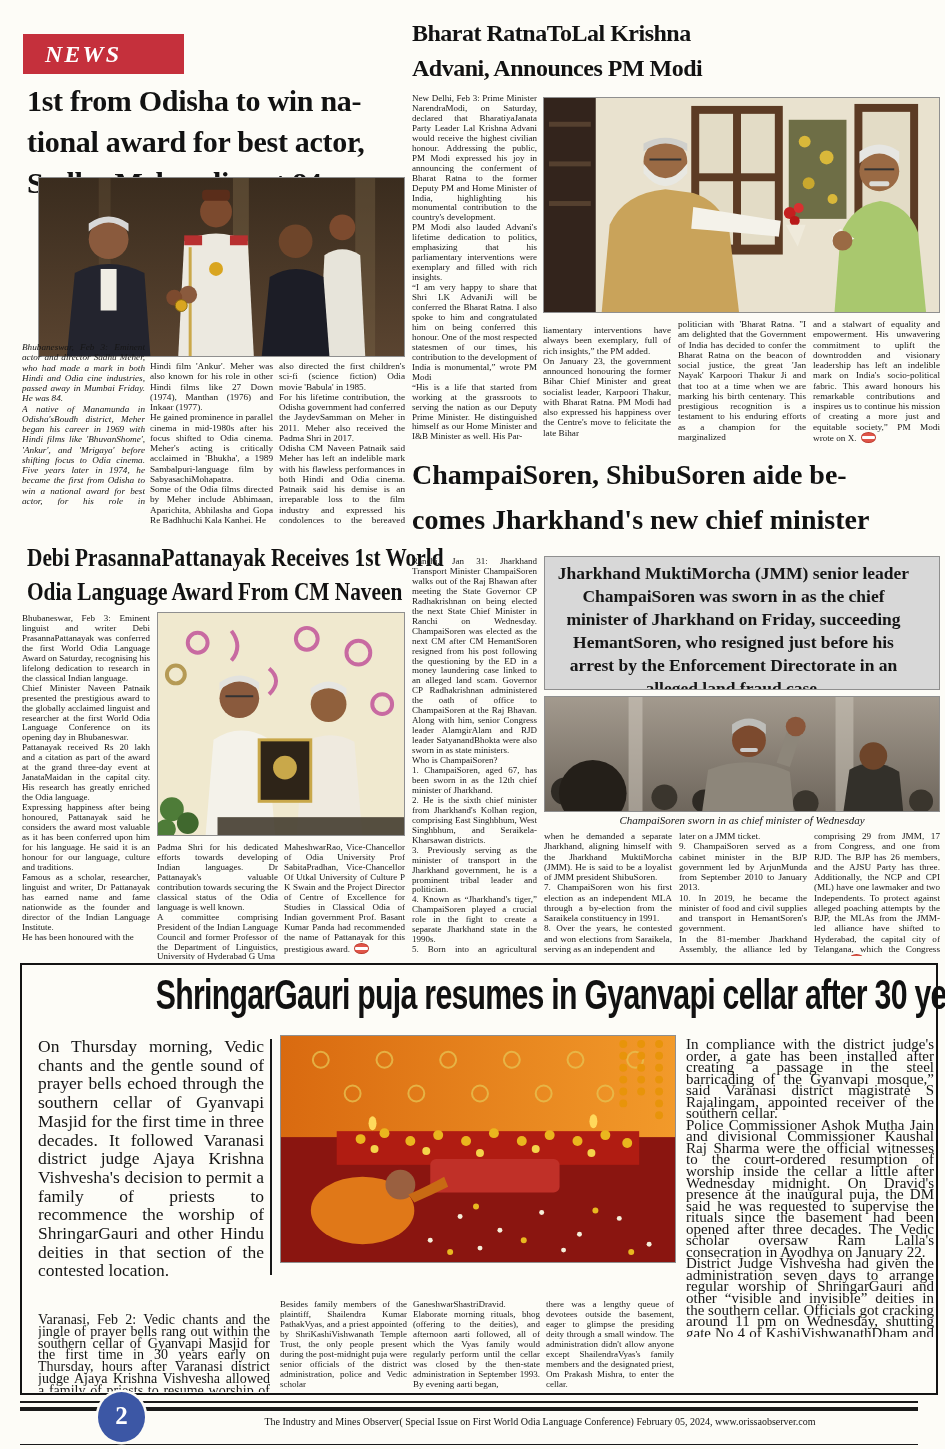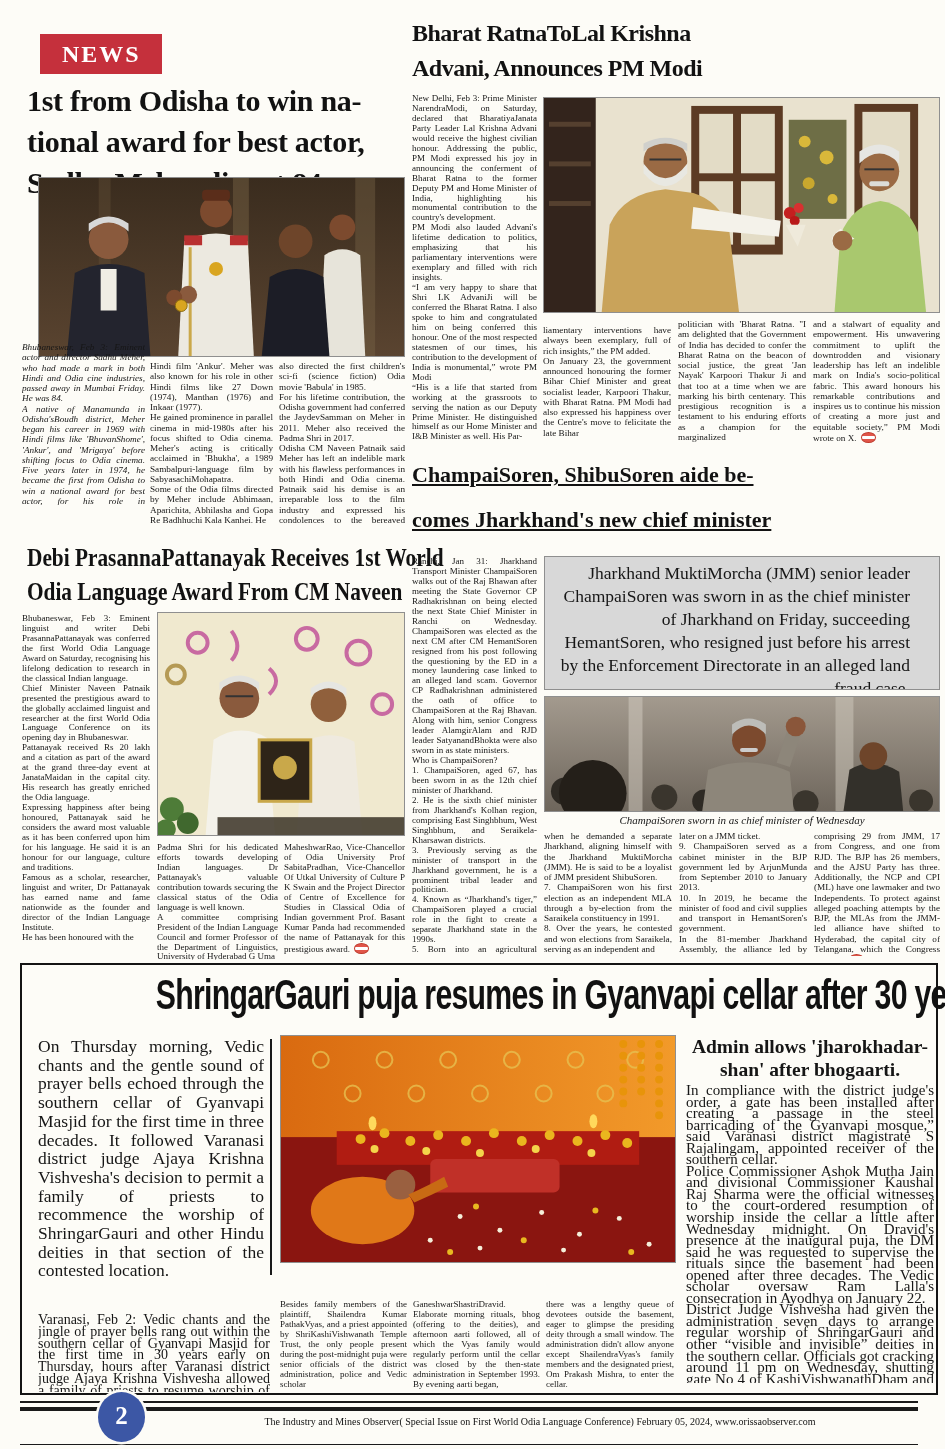--- a/index.html
+++ b/index.html
@@ -13,36 +13,36 @@
 
   
   .bt { font-size:9.2px; line-height:10.25px; text-align:justify; overflow:hidden; }
   .bt-sm { font-size:9px; line-height:9.95px; }
   .txt { white-space:pre-line; }
 
   
   .hl { white-space:pre-line; color:#121212; font-family:"Liberation Serif", serif; }
   .hl-sadhu   { font-size:30px; line-height:41px; letter-spacing:-0.3px; }
   .hl-advani  { font-size:24px; line-height:35px; font-weight:bold; letter-spacing:-0.5px; }
-  .hl-champai { font-size:22px; line-height:45px;text-decoration:underline; }
+  .hl-champai { font-size:28px; line-height:45px; }
   .hl-debi    { font-size:26px; line-height:33.5px; transform:scaleX(.82); transform-origin:left top; white-space:pre; }
   .hl-gyan    { display:block; font-family:"Liberation Sans", sans-serif; font-weight:bold;
                 font-size:42px; letter-spacing:-1px; white-space:nowrap; text-align:center;
                 transform:scaleX(.72); transform-origin:center top; color:#111; }
 
   .news-badge {
     background:var(--badge-red,#c5303c); color:#fff;
     font-weight:bold; font-size:24px; letter-spacing:2px;
     line-height:40px; padding-left:22px;
   }
 
   .standfirst {
     background:var(--standfirst-gray,#d8d8d8); border:1px solid #8f8f8f;
-    font-weight:normal; font-size:17.5px; line-height:23px;
-    padding:5px 29px 4px 12px; text-align:right; overflow:hidden;
+    font-weight:bold; font-size:17.5px; line-height:23px;
+    padding:5px 29px 4px 12px; text-align:center; overflow:hidden;
   }
   .caption { font-style:italic; font-size:11px; text-align:center; }
 
   .lede { font-size:17.5px; line-height:18.7px; text-align:justify; overflow:hidden; }
   .left-note { font-size:14px; line-height:11.8px; text-align:justify; overflow:hidden; }
 
   .sidebar-head { font-weight:bold; font-size:19.5px; line-height:23px; text-align:center; white-space:pre-line; }
   .sidebar-body { font-size:15px; line-height:11.55px; text-align:justify; overflow:hidden; margin-top:4px; }
 
   .photo { border:1px solid #8f8f8f; background:#ccc; overflow:hidden; }
@@ -64,21 +64,21 @@
     box-shadow:0 0 0 2.5px #fdfcf7; z-index:5;
   }
   .footer-text { font-size:10px; text-align:center; color:#111; }
 </style>
 </head>
 <body>
 
 <div class="page">
 
   <section>
-    <div class="abs news-badge" style="left:40px; top:34px; width:122px; height:40px;">NEWS</div>
+    <div class="abs news-badge" style="left:23px; top:34px; width:161px; height:40px;font-style:italic;">NEWS</div>
     <h1 class="abs hl hl-sadhu" style="left:27px; top:80px; width:385px;">1st from Odisha to win na-
 tional award for best actor,
 Sadhu Meher dies at 84</h1>
 
     <div class="abs photo" style="left:38px; top:177px; width:367px; height:180px;">
       <svg viewBox="0 0 367 180" preserveAspectRatio="none">
         <defs>
             <linearGradient id="sg1" x1="0" y1="0" x2="0" y2="1">
           <stop offset="0" stop-color="#3a2c1e"></stop>
               <stop offset="1" stop-color="#5a4430"></stop>
@@ -371,22 +371,20 @@
         </g>
       </svg>
     </div>
 
     <div class="abs bt bt-sm" style="left:258px; top:335px; width:127px; height:92px;"><span class="txt">Besides family members of the plaintiff, Shailendra Kumar PathakVyas, and a priest appointed by ShriKashiVishwanath Temple Trust, the only people present during the post-midnight puja were senior officials of the district administration, police and Vedic scholar</span></div>
     <div class="abs bt bt-sm" style="left:391px; top:335px; width:127px; height:92px;"><span class="txt">GaneshwarShastriDravid.
 Elaborate morning rituals, bhog (offering to the deities), and afternoon aarti followed, all of which the Vyas family would regularly perform until the cellar was closed by the then-state administration in September 1993.  By evening aarti began,</span></div>
     <div class="abs bt bt-sm" style="left:524px; top:335px; width:128px; height:92px;"><span class="txt">there was a lengthy queue of devotees outside the basement, eager to glimpse the presiding deity through a small window. The administration didn't allow anyone except ShailendraVyas's family members and the designated priest, Om Prakash Mishra, to enter the cellar.</span></div>
 
     <aside class="abs" style="left:664px; top:70px; width:248px; height:352px;">
-      <div class="sidebar-head">Admin allows 'jharokhadar-
-shan' after bhogaarti.</div>
       <div class="sidebar-body" style="height:298px;"><span class="txt">In compliance with the district judge's order, a gate has been installed after creating a passage in the steel barricading of the Gyanvapi mosque,” said Varanasi district magistrate S Rajalingam, appointed receiver of the southern cellar.
 Police Commissioner Ashok Mutha Jain and divisional Commissioner Kaushal Raj Sharma were the official witnesses to the court-ordered resumption of worship inside the cellar a little after Wednesday midnight. On Dravid's presence at the inaugural puja, the DM said he was requested to supervise the rituals since the basement had been opened after three decades. The Vedic scholar oversaw Ram Lalla's consecration in Ayodhya on January 22.
 District Judge Vishvesha had given the administration seven days to arrange regular worship of ShringarGauri and other “visible and invisible” deities in the southern cellar. Officials got cracking around 11 pm on Wednesday, shutting gate No 4 of KashiVishwanathDham and deploying a large police contingent there.
 Remnants of purported Hindu idols and sculptures found during ASI's survey of Gyanvapi, all in the DM's custody, were transferred to the cellar.
 JitendraNathVyas, a member of the plaintiff's family, said, “After cleaning the cellar and its pillars, a yellow cloth was hung along a wall. The idols of Ganesh, Vishnu, Hanuman, YonipattaMakara (crocodile) and others were placed on a platform to begin the rituals of Ganesh Pujan and Shayanaarti. All rituals took place between 12.30am and 1.15am.”
 After blog aarti on Thursday afternoon, the administration allowed devotees to proceed to the new gate to the cellar for a “jharokhadarshan”.</span></div>
     </aside>
   </section>
 
   <footer>

